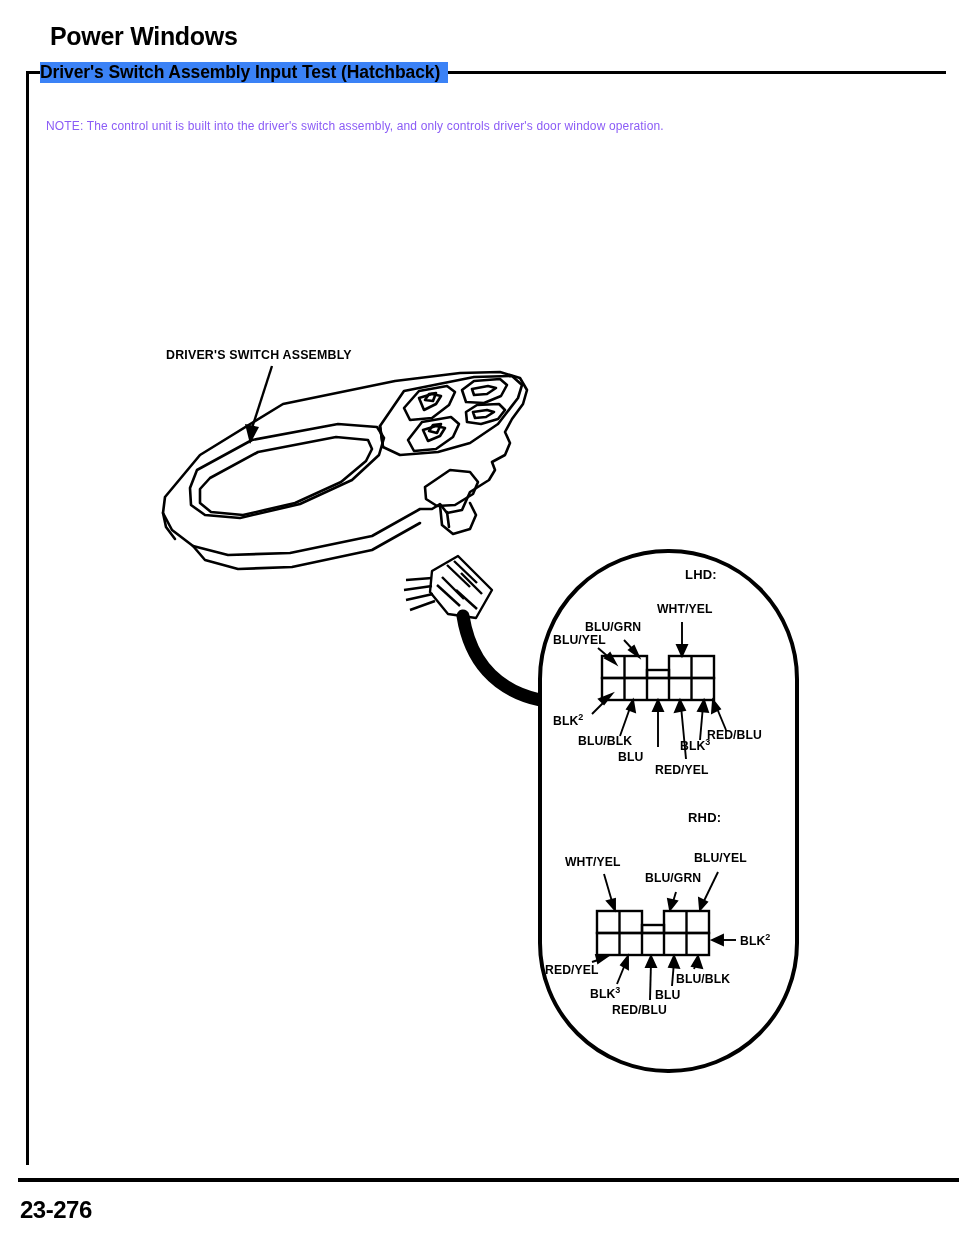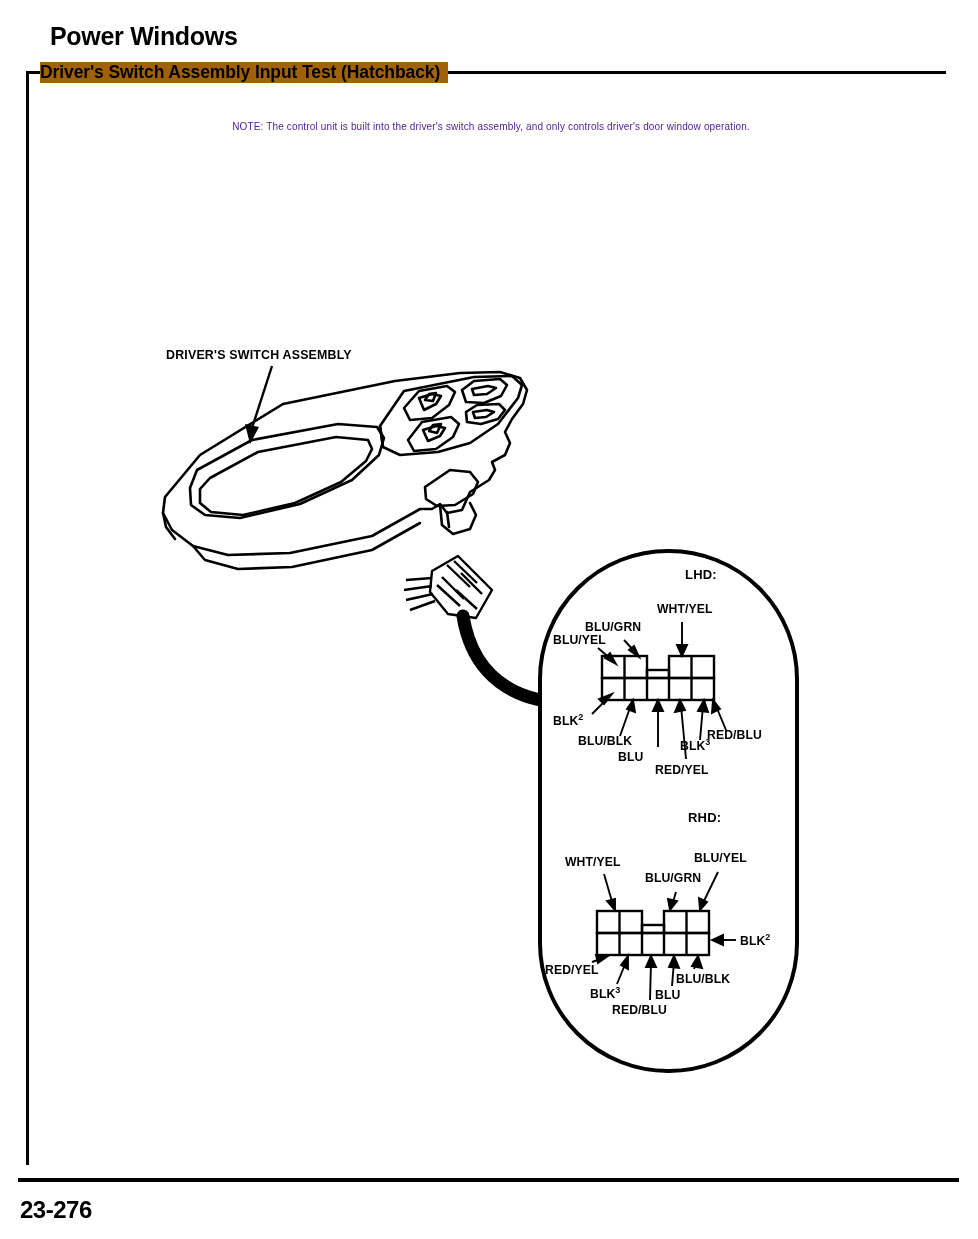--- a/index.html
+++ b/index.html
@@ -34,21 +34,21 @@
   }
 
   
   .section-head {
     position: absolute;
     left: 40px;
     top: 62px;
     font-size: 17.5px;
     font-weight: bold;
     letter-spacing: -0.1px;
-    background: #a16207;
+    background: #3b82f6;
     padding-right: 8px;
     z-index: 3;
   }
   .rule-top {
     position: absolute;
     left: 26px;
     top: 71px;
     width: 920px;
     height: 3px;
     background: #000;
@@ -77,25 +77,24 @@
     left: 20px;
     top: 1196px;
     font-size: 24px;
     font-weight: bold;
     letter-spacing: -0.5px;
   }
 
   
   .note {
     position: absolute;
-    font-size: 10px;
+    font-size: 12px;
     line-height: 19px;
-    color: #4c1d95;
+    color: #8b5cf6;
     letter-spacing: 0.15px;
-    text-align: center;
   }
   #note-1 { left: 46px; top: 117px; width: 890px; }
   #note-2 { left: 46px; top: 155px; width: 890px; }
   #note-3 { left: 46px; top: 210px; width: 888px; }
 
   .callout-label {
     position: absolute;
     left: 166px;
     top: 348px;
     font-size: 12.4px;

